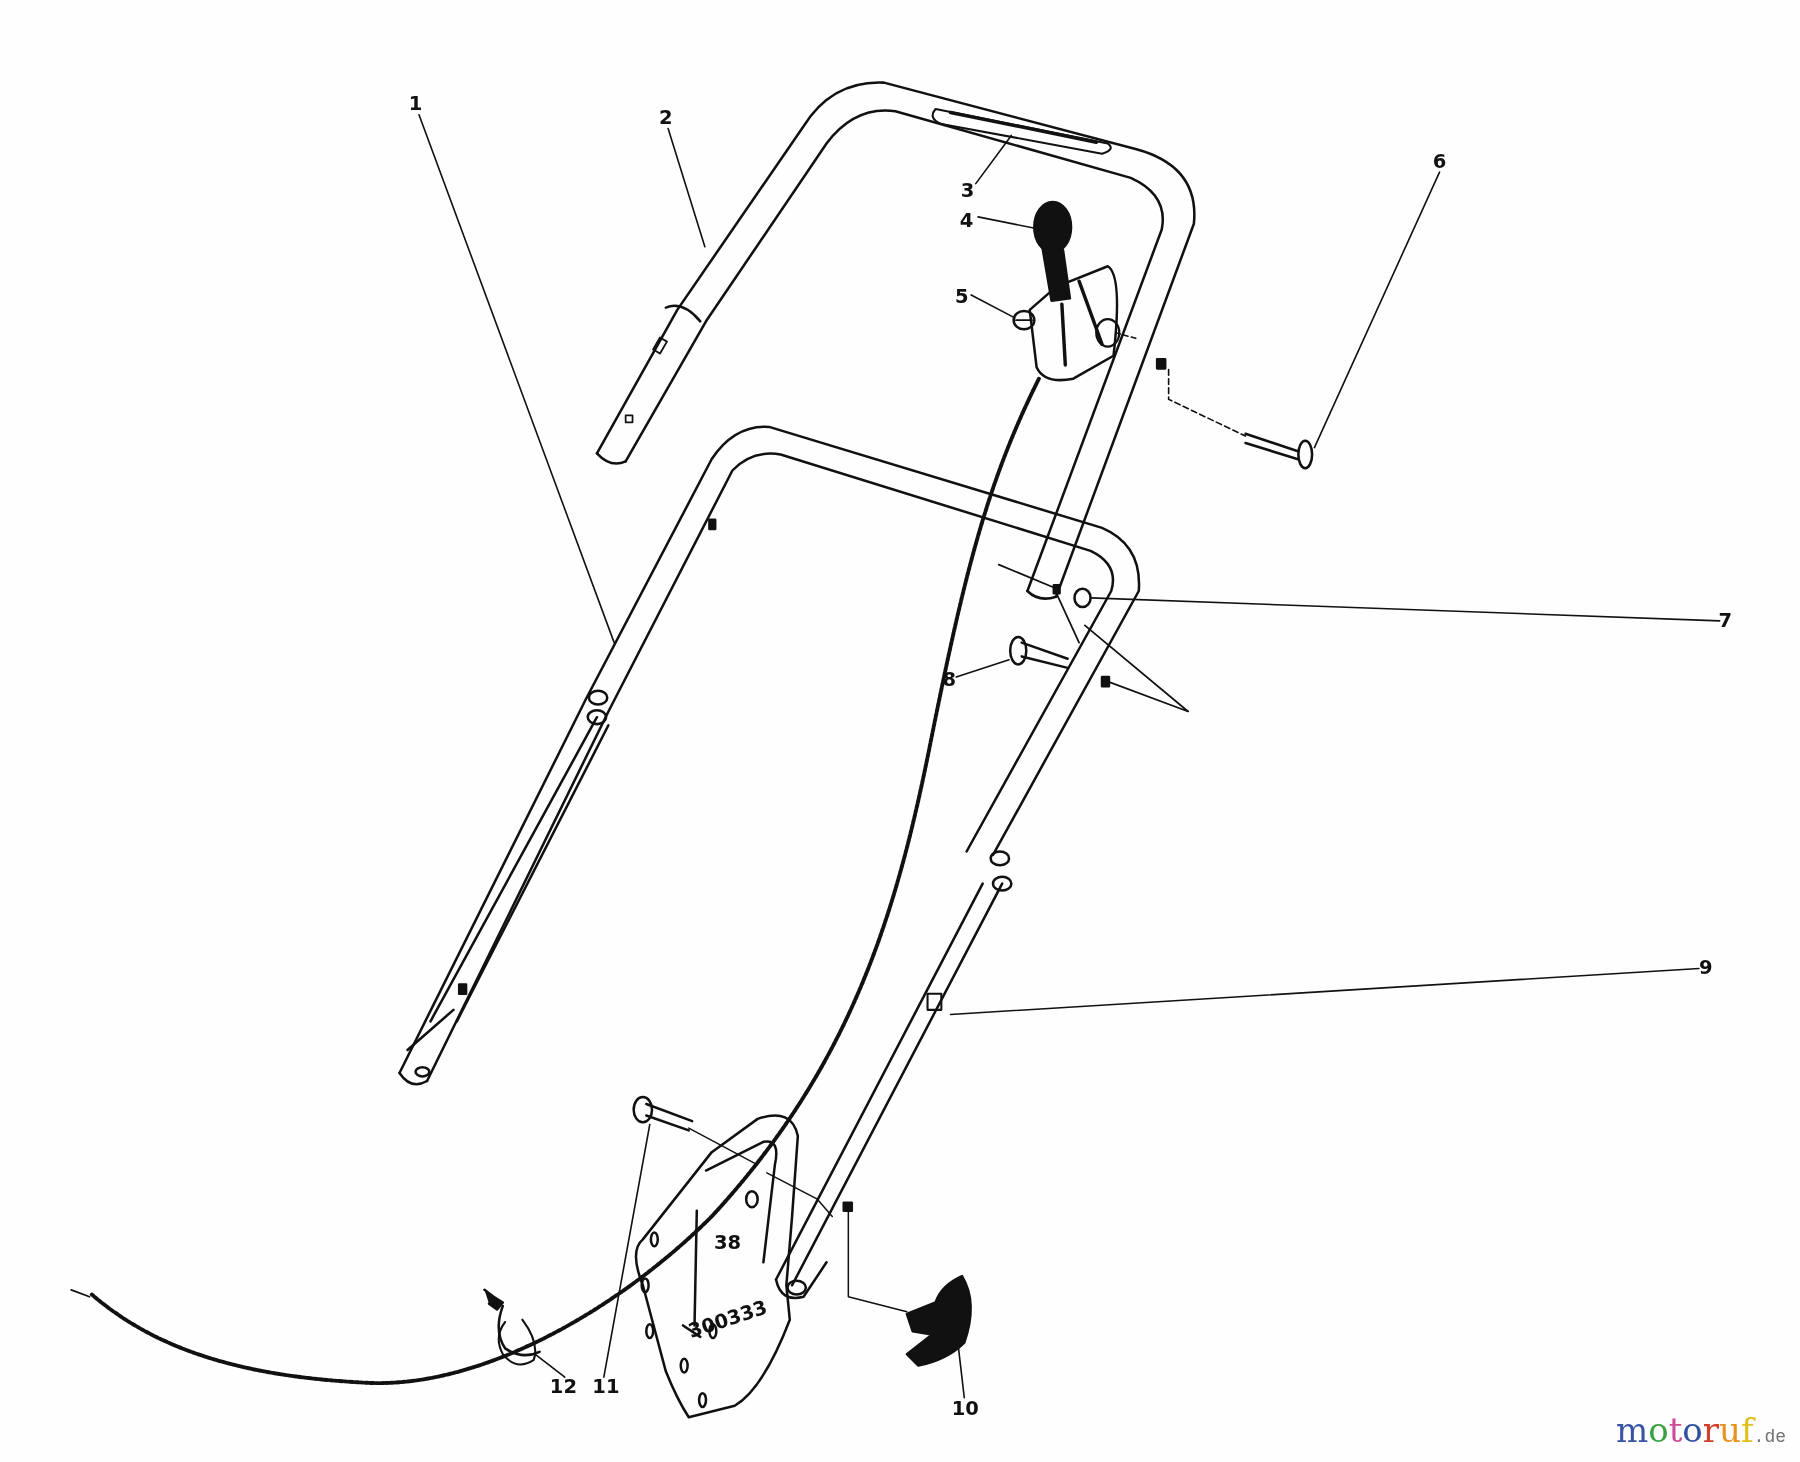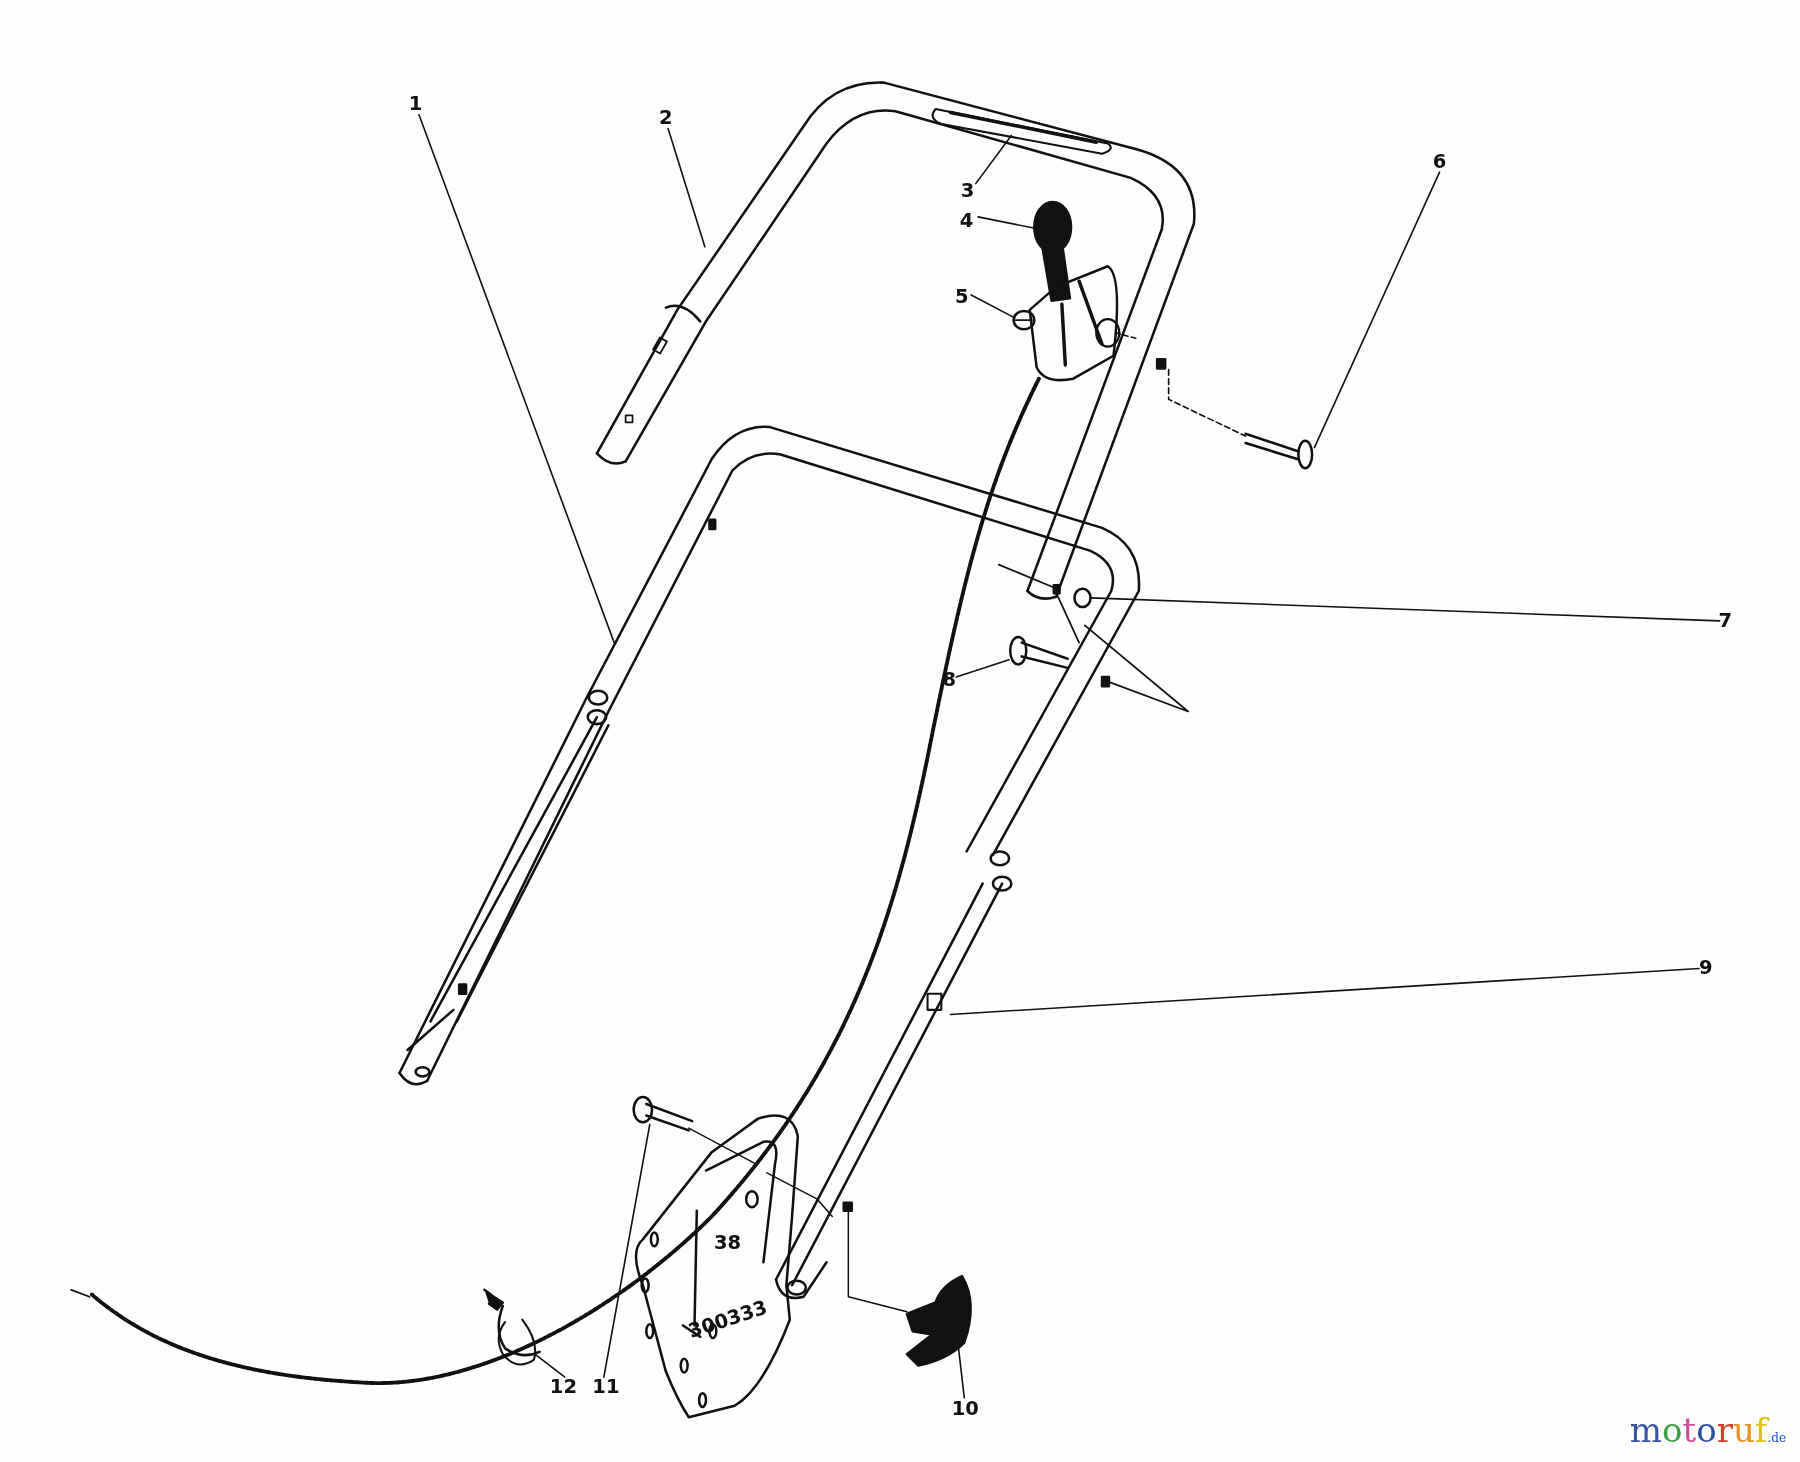--- a/index.html
+++ b/index.html
@@ -1,21 +1,21 @@
 <!DOCTYPE html>
 <html><head>
 <meta charset="utf-8">
 <style>
   html,body{margin:0;padding:0;background:#fdfefd;}
   .stage{position:relative;width:1800px;height:1462px;background:#fdfefd;overflow:hidden;}
   svg{position:absolute;left:0;top:0;width:1800px;height:1462px;}
   .lbl{font-family:"DejaVu Sans",sans-serif;font-weight:bold;font-size:17px;fill:#111;}
   .wm{position:absolute;right:14px;bottom:12px;font-family:"DejaVu Serif",serif;font-size:34px;letter-spacing:0px;}
   .wm span{display:inline-block;}
-  .wm .de{font-size:12px;color:#1d4ed8;}
+  .wm .de{font-size:18px;color:#737373;font-family:Liberation Mono, monospace;}
 </style>
 </head>
 <body>
 
 <div class="stage">
 <svg viewBox="0 0 1568 1274" preserveAspectRatio="none" fill="none" stroke="#111" stroke-width="2.2" stroke-linecap="round" stroke-linejoin="round">
 
   <g>
     <path d="M520 395 L590 270 L700 110 Q725 70 770 72 L990 130 Q1045 145 1040 195 L920 520"></path>
     <path d="M545 402 L615 280 L720 125 Q745 92 780 97 L985 155 Q1018 170 1012 200 L895 515"></path>

